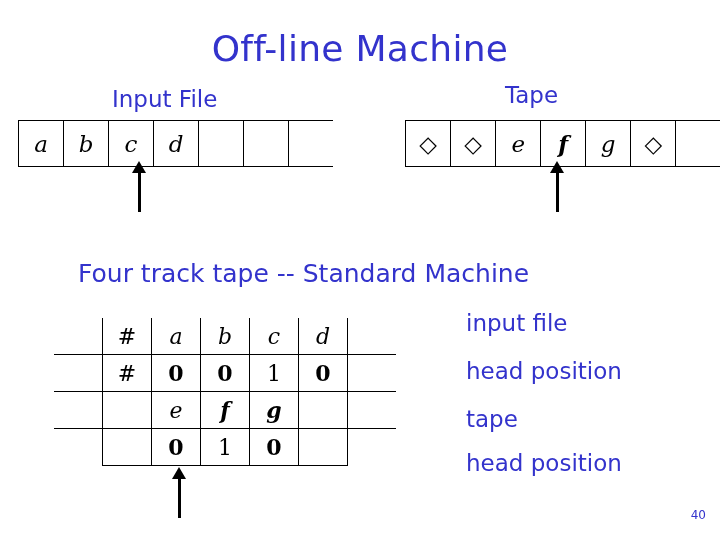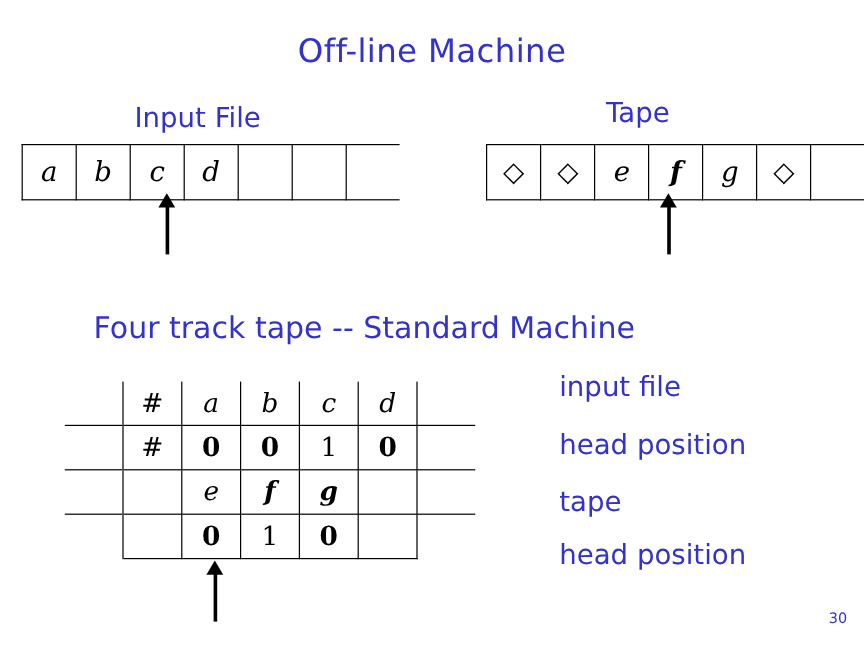--- a/index.html
+++ b/index.html
@@ -20,21 +20,21 @@
     width: 720px;
     height: 540px;
   }
   .title {
     position: absolute;
     left: 0;
     top: 28px;
     width: 720px;
     text-align: center;
     color: #3333cc;
-    font-size: 27px;
+    font-size: 36px;
     letter-spacing: 0.3px;
   }
   .label-input-file {
     position: absolute;
     left: 112px;
     top: 86px;
     color: #3333cc;
     font-size: 23px;
   }
   .label-tape {
@@ -257,14 +257,14 @@
 
   <div class="arrow" id="arrow-track">
     <div class="head"></div>
   </div>
 
   <div class="legend" id="legend-0">input file</div>
   <div class="legend" id="legend-1">head position</div>
   <div class="legend" id="legend-2">tape</div>
   <div class="legend" id="legend-3">head position</div>
 
-  <div class="page-number">30</div>
+  <div class="page-number">40</div>
 </div>
 
 </body></html>

